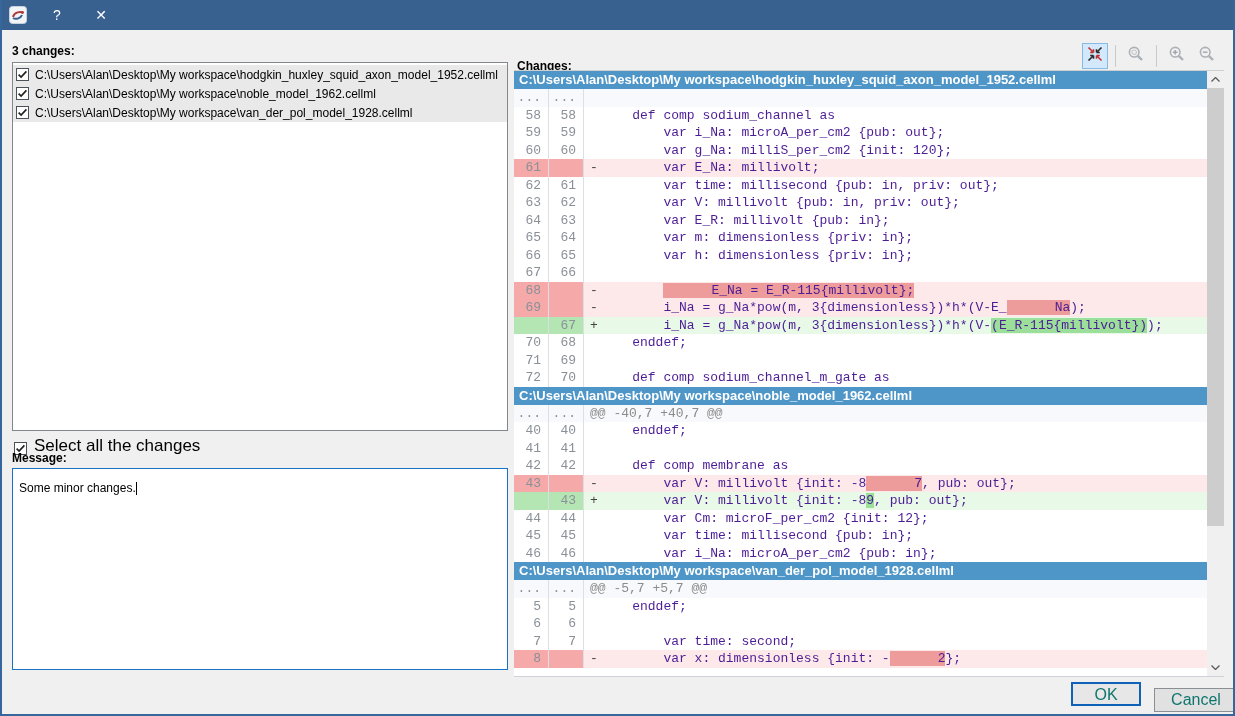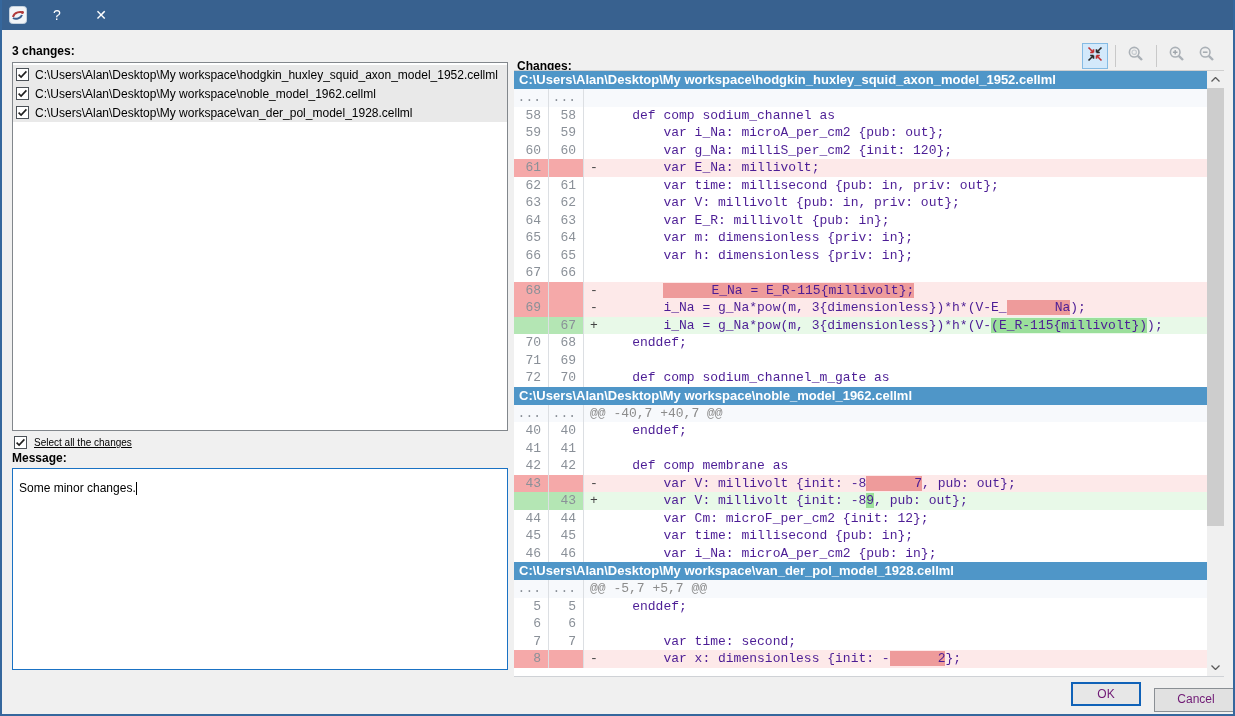--- a/index.html
+++ b/index.html
@@ -23,21 +23,21 @@
     color:#fff;font-size:14px;cursor:default;}
   .close-btn{margin-right:2px;}
 
   
   .lbl{position:absolute;font-size:12px;font-weight:bold;color:#000;}
   .file-list{position:absolute;left:10px;top:62px;width:496px;height:369px;background:#fff;
     border:1px solid #82878c;overflow:hidden;padding-top:2px;}
   .file-item{height:19px;display:flex;align-items:center;background:var(--list-item-bg);
     padding-left:3px;font-size:12px;white-space:nowrap;overflow:hidden;}
   .cbx{width:13px;height:13px;flex:none;margin-right:6px;display:inline-block;}
-  .selall{position:absolute;left:12px;top:436px;display:flex;align-items:center;font-size:10px;text-decoration:underline;}
+  .selall{position:absolute;left:12px;top:436px;display:flex;align-items:center;font-size:17px;}
   .selall .cbx{margin-right:7px;}
   .message-box{position:absolute;left:10px;top:468px;width:496px;height:202px;background:#fff;
     border:1px solid var(--focus-border);font-size:12px;color:#000;padding:12px 6px;cursor:text;}
   .caret{display:inline-block;width:1px;height:13px;background:#000;vertical-align:text-bottom;}
 
   
   .toolbar{position:absolute;top:42px;left:1078px;height:27px;display:flex;align-items:center;}
   .tb-btn{width:26px;height:26px;display:flex;align-items:center;justify-content:center;
     border:1px solid transparent;margin:0 2px;}
   .tb-btn.active{background:var(--tb-active-bg);border-color:var(--tb-active-border);}
@@ -65,21 +65,21 @@
   .drow.add .dsign,.drow.add .dtext{background:var(--add-bg);}
   .drow.add .hl{background:var(--add-hl);}
 
   
   .vscroll{position:absolute;right:0;top:0;width:17px;height:100%;background:#f0f0f0;}
   .sb-btn{position:absolute;left:0;width:17px;height:17px;display:flex;align-items:center;justify-content:center;}
   .sb-up{top:0;} .sb-down{bottom:0;}
   .sb-thumb{position:absolute;left:0;top:17px;width:17px;height:438px;background:#cdcdcd;}
 
   
-  .btn{position:absolute;top:682px;height:24px;font-size:12px;color:#701a75;text-align:center;
+  .btn{position:absolute;top:682px;height:24px;font-size:16px;color:#0f766e;text-align:center;
     line-height:21px;background:#e1e1e1;}
   .btn-ok{left:1069px;width:70px;border:2px solid var(--ok-border);background:#e7e7e7;}
   .btn-cancel{left:1152px;width:84px;border:1px solid #8a8f94;margin-top:6px;}
 </style>
 </head>
 <body>
 
 <div class="window">
 
   <div class="titlebar">

